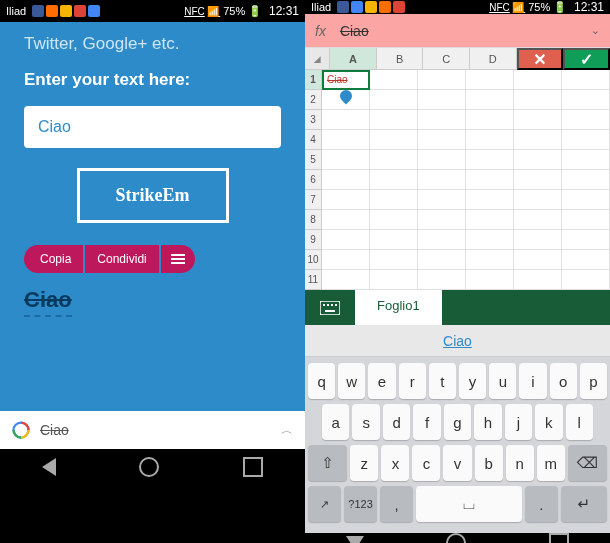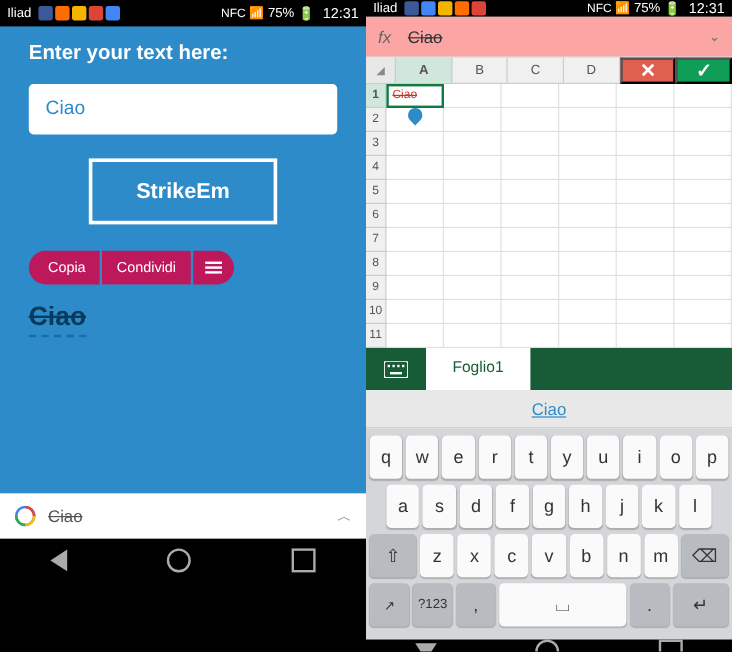--- a/index.html
+++ b/index.html
@@ -8,28 +8,28 @@
     
     
     .status-bar { height: 22px; background: #000; color: #fff; display: flex; align-items: center; padding: 0 6px; font-size: 11px; }
     .status-left { display: flex; align-items: center; gap: 2px; }
     .status-right { margin-left: auto; display: flex; align-items: center; gap: 3px; }
     .carrier { font-size: 11px; margin-right: 4px; }
     .dot { width: 12px; height: 12px; border-radius: 2px; display: inline-block; }
     .d1 { background: #3b5998; } .d2 { background: #4285f4; } .d3 { background: #f4b400; } .d4 { background: #ff6d00; } .d5 { background: #db4437; }
     .battery { font-size: 11px; }
     .time { font-size: 12px; margin-left: 4px; }
-    .signal { font-size: 10px; }
+    .signal { font-size: 10px; text-decoration: underline; }
     
     
     .web-app { flex: 1; background: #2e8bc9; color: #fff; padding: 12px 24px; display: flex; flex-direction: column; }
     .subtitle { font-size: 17px; color: #cce5f5; font-weight: 300; margin-bottom: 16px; }
     .prompt { font-size: 17px; font-weight: 600; margin-bottom: 16px; }
     .text-input { width: 100%; background: #fff; color: #2e8bc9; border: none; border-radius: 4px; padding: 12px 14px; font-size: 16px; font-weight: 500; margin-bottom: 20px; }
-    .strike-btn { align-self: center; background: transparent; border: 3px solid #fff; color: #fff; font-size: 18px; font-weight: 600; padding: 14px 36px; margin-bottom: 22px; }
+    .strike-btn { align-self: center; background: transparent; border: 3px solid #fff; color: #fff; font-size: 18px; font-weight: 600; padding: 14px 36px; margin-bottom: 22px; font-family: Liberation Serif, serif; }
     .pill-row { display: flex; gap: 2px; margin-bottom: 14px; }
     .pill { background: #be185d; color: #fff; border: none; padding: 7px 12px; font-size: 12px; font-weight: 500; }
     .pill:first-child { border-radius: 14px 0 0 14px; padding-left: 16px; }
     .pill-mid { border-radius: 0; }
     .pill-menu { border-radius: 0 14px 14px 0; padding: 7px 10px; display: flex; align-items: center; }
     .hamburger { display: inline-block; width: 14px; }
     .hamburger span { display: block; height: 2px; background: #fff; margin: 2px 0; }
     .result { font-size: 22px; font-weight: 600; color: #083a5e; text-decoration: line-through; margin-bottom: 8px; border-bottom: 2px dashed #1a6ba8; display: inline-block; padding-bottom: 2px; }
     .desc { font-size: 15px; color: #b8d9ef; line-height: 1.5; text-align: justify; }
     .desc .st { text-decoration: line-through; }
@@ -99,20 +99,21 @@
     <div class="status-right">
       <span class="signal">NFC</span>
       <span class="signal">📶</span>
       <span class="battery">75%</span>
       <span>🔋</span>
       <span class="time">12:31</span>
     </div>
   </div>
 
   <div class="web-app">
+    <div class="subtitle">Twitter, Google+ etc.</div>
     <div class="prompt">Enter your text here:</div>
     <input class="text-input" value="Ciao" style="">
     <button class="strike-btn">StrikeEm</button>
     <div class="pill-row">
       <button class="pill">Copia</button>
       <button class="pill pill-mid">Condividi</button>
       <button class="pill pill-menu">
         <span class="hamburger">
             <span></span>
             <span></span>

